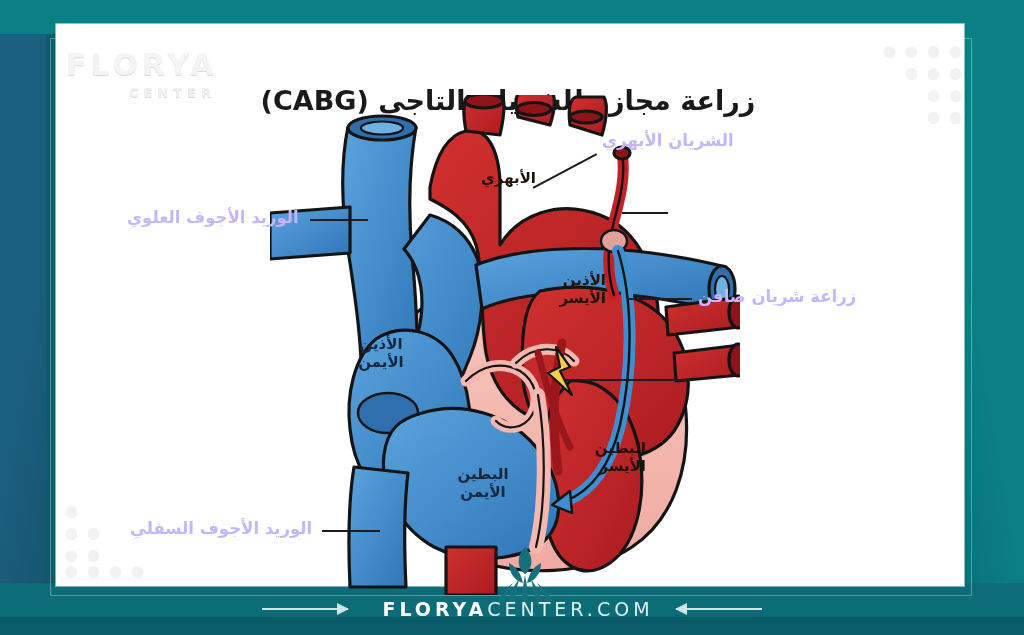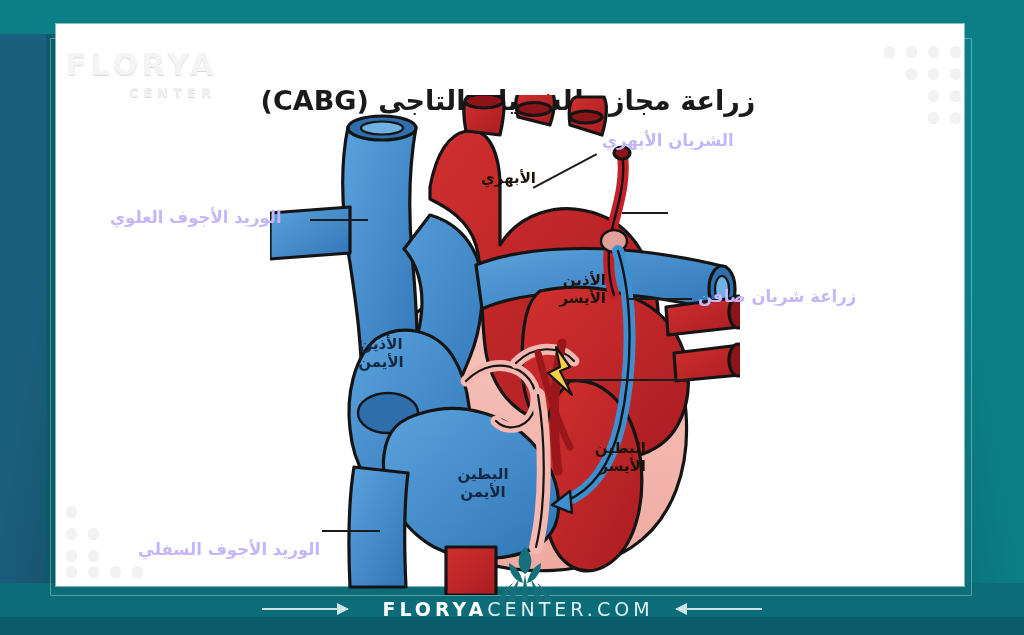--- a/index.html
+++ b/index.html
@@ -272,24 +272,24 @@
   <div class="label" style="left:602px;top:131px;">الشريان الأبهري</div>
   <div class="leader-d" style="left:533px;top:187px;width:72px;transform:rotate(-28deg);"></div>
 
   <div class="leader" style="left:622px;top:212px;width:46px;"></div>
 
   <div class="label" style="left:698px;top:287px;">زراعة شريان صافن</div>
   <div class="leader" style="left:628px;top:298px;width:64px;"></div>
 
   <div class="leader" style="left:565px;top:379px;width:128px;"></div>
 
-  <div class="label" style="left:110px;top:208px;">الوريد الأجوف العلوي</div>
+  <div class="label" style="left:127px;top:208px;">الوريد الأجوف العلوي</div>
   <div class="leader" style="left:310px;top:219px;width:58px;"></div>
 
-  <div class="label" style="left:130px;top:540px;margin-left:8px;">الوريد الأجوف السفلي</div>
+  <div class="label" style="left:130px;top:519px;">الوريد الأجوف السفلي</div>
   <div class="leader" style="left:322px;top:530px;width:58px;"></div>
 
   <svg class="footer-emblem" viewBox="0 0 72 66">
     <g fill="#16707c">
       <path d="M36 6 C30 12 28 20 31 27 C33 31 36 33 36 33 C36 33 39 31 41 27 C44 20 42 12 36 6 Z"></path>
       <path d="M20 22 C20 32 26 40 34 42 C32 33 28 26 20 22 Z"></path>
       <path d="M52 22 C52 32 46 40 38 42 C40 33 44 26 52 22 Z"></path>
       <path d="M36 34 C34 44 33 54 33 64 L39 64 C39 54 38 44 36 34 Z"></path>
       <path d="M30 38 C24 46 20 55 18 64 L25 64 C26 55 28 46 30 38 Z"></path>
       <path d="M42 38 C48 46 52 55 54 64 L47 64 C46 55 44 46 42 38 Z"></path>

